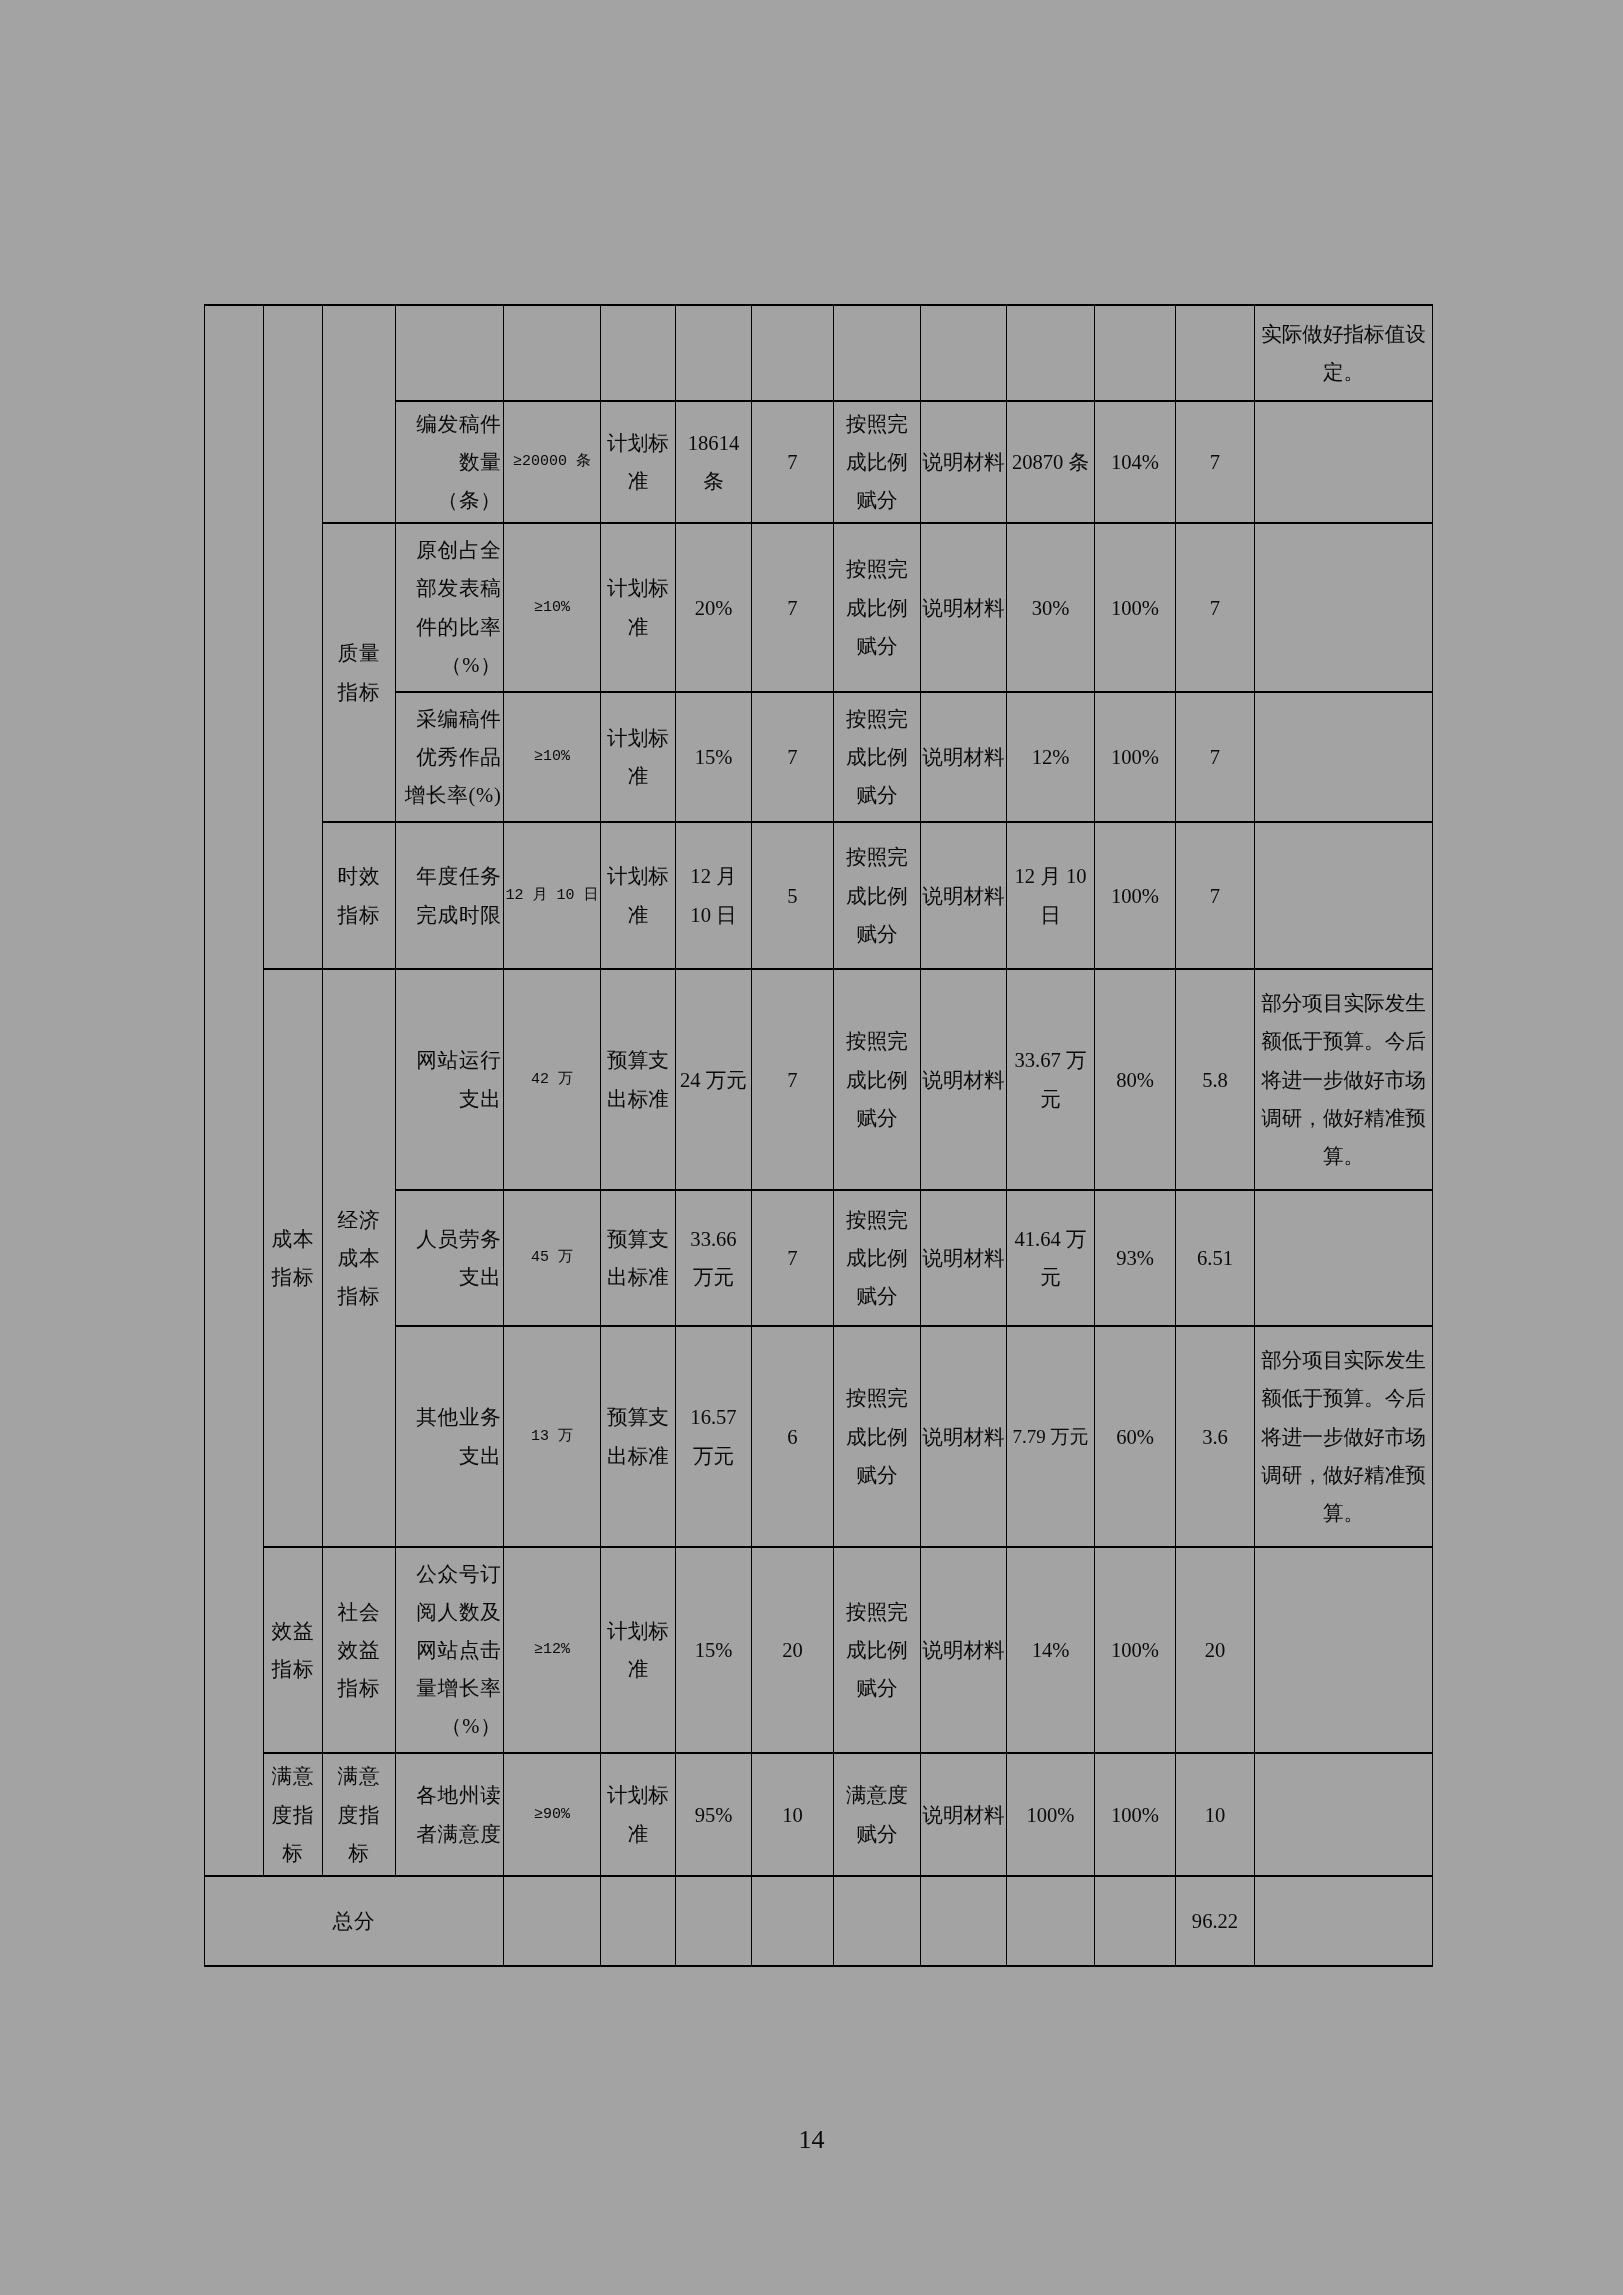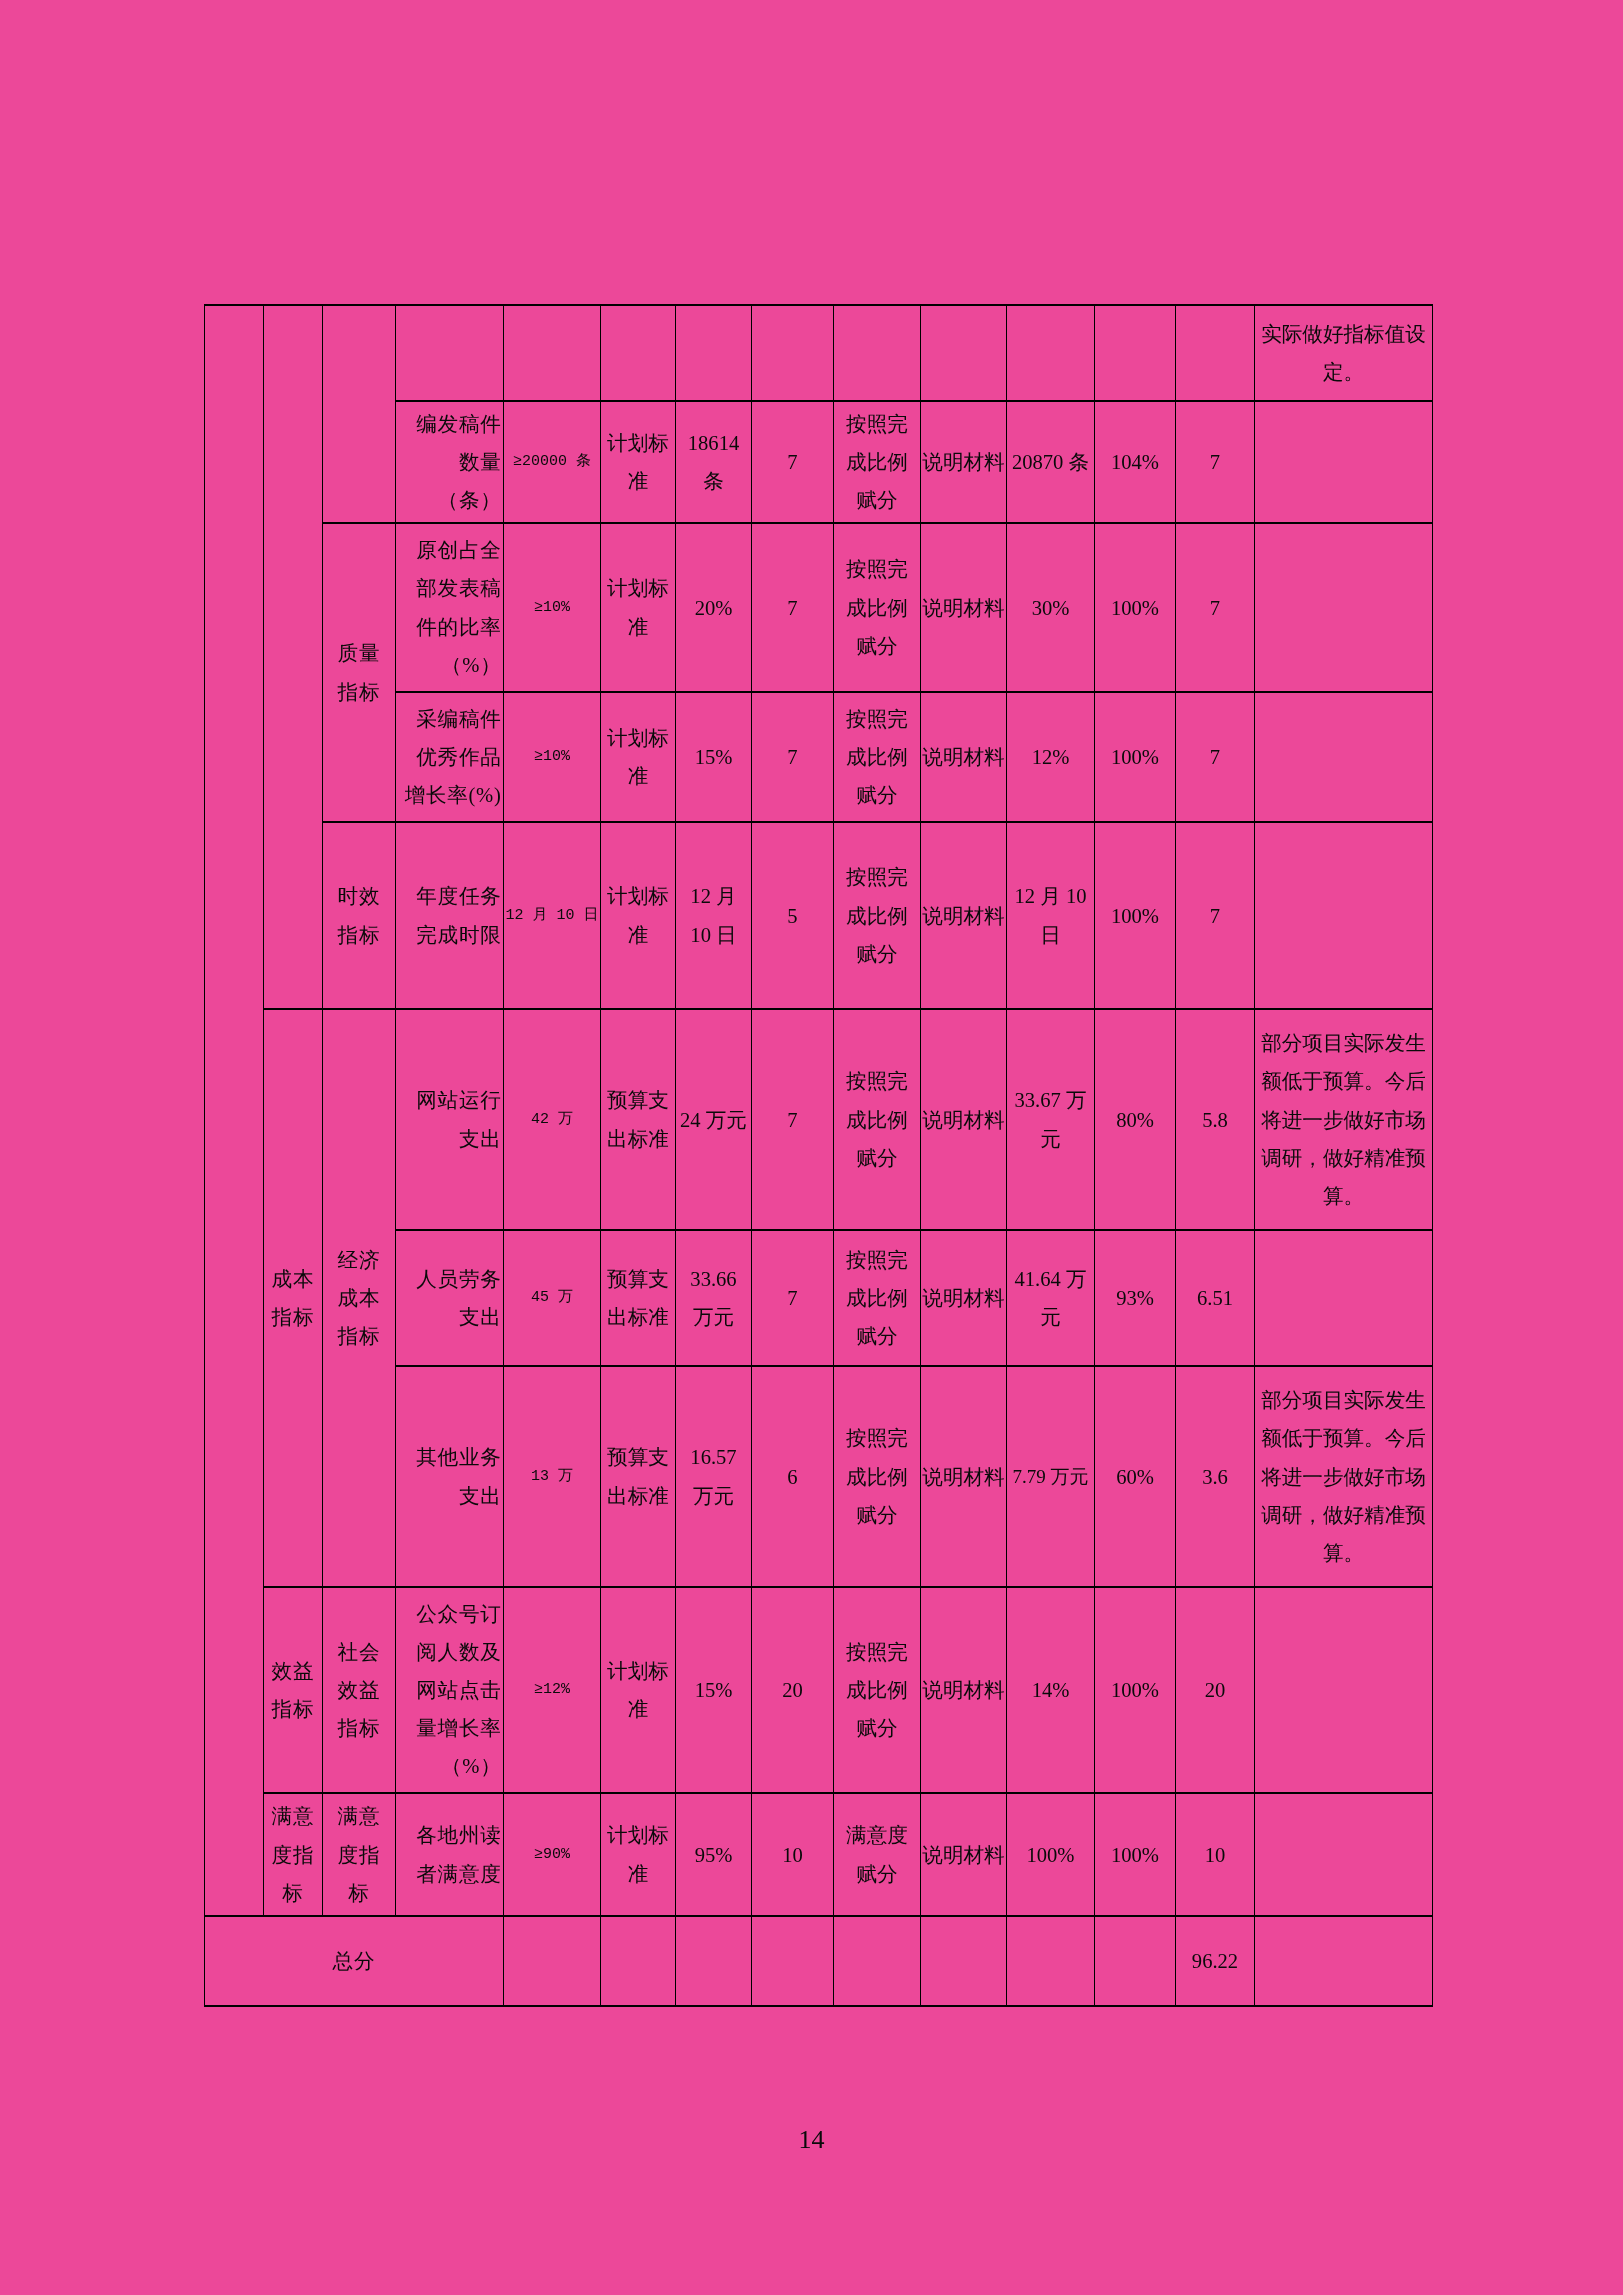--- a/index.html
+++ b/index.html
@@ -1,21 +1,21 @@
 <!DOCTYPE html>
 <html lang="zh" style="font-size:7.9px"><head>
 <meta charset="utf-8">
 <style>
   html,body{margin:0;padding:0;}
   body{
     width:1623px;height:2295px;background:#ffffff;
     font-family:"Liberation Serif","DejaVu Serif",serif;
     color:#0a0a0a;
   }
-  .sheet{position:relative;width:1623px;height:2295px;background:#ec4899;overflow:hidden;}
+  .sheet{position:relative;width:1623px;height:2295px;background:#a3a3a3;overflow:hidden;}
   table.perf{
     position:absolute;left:204px;top:304px;width:1229px;
     border-collapse:collapse;table-layout:fixed;
   }
   td{
     border:1.5px solid #000;
     border-top-width:2.5px;border-bottom-width:2.5px;
     text-align:center;vertical-align:middle;
     font-size:20.6px;line-height:1.85;
     padding:2.9px 3.9px;overflow:hidden;
@@ -23,21 +23,21 @@
   }
   .grp{letter-spacing:1px;}
   .name-cell{padding:2.9px 1.5px;letter-spacing:0.7px;text-align:right;}
   .col-target{white-space:nowrap;padding:0;font-size:15px;font-family:Liberation Mono, monospace;}
   .col-material{white-space:nowrap;padding:0 1px;}
   .col-std{padding:2.9px 2.9px;}
   .col-stdval{padding:2.9px 2px;}
   .remark-cell{padding:2.9px 3.9px;}
   .fit{font-size:19px;}
   tr.r0{height:96px;} tr.r1{height:115px;} tr.r2{height:169px;}
-  tr.r3{height:130px;} tr.r4{height:187px;} tr.r5{height:221px;}
+  tr.r3{height:130px;} tr.r4{height:147px;} tr.r5{height:221px;}
   tr.r6{height:136px;} tr.r7{height:221px;} tr.r8{height:206px;}
   tr.r9{height:123px;margin-top:22px;} tr.r10{height:90px;}
   .page-num{
     position:absolute;left:0;top:2125px;width:100%;
     text-align:center;font-size:26px;
   }
 </style>
 </head>
 <body>
 

